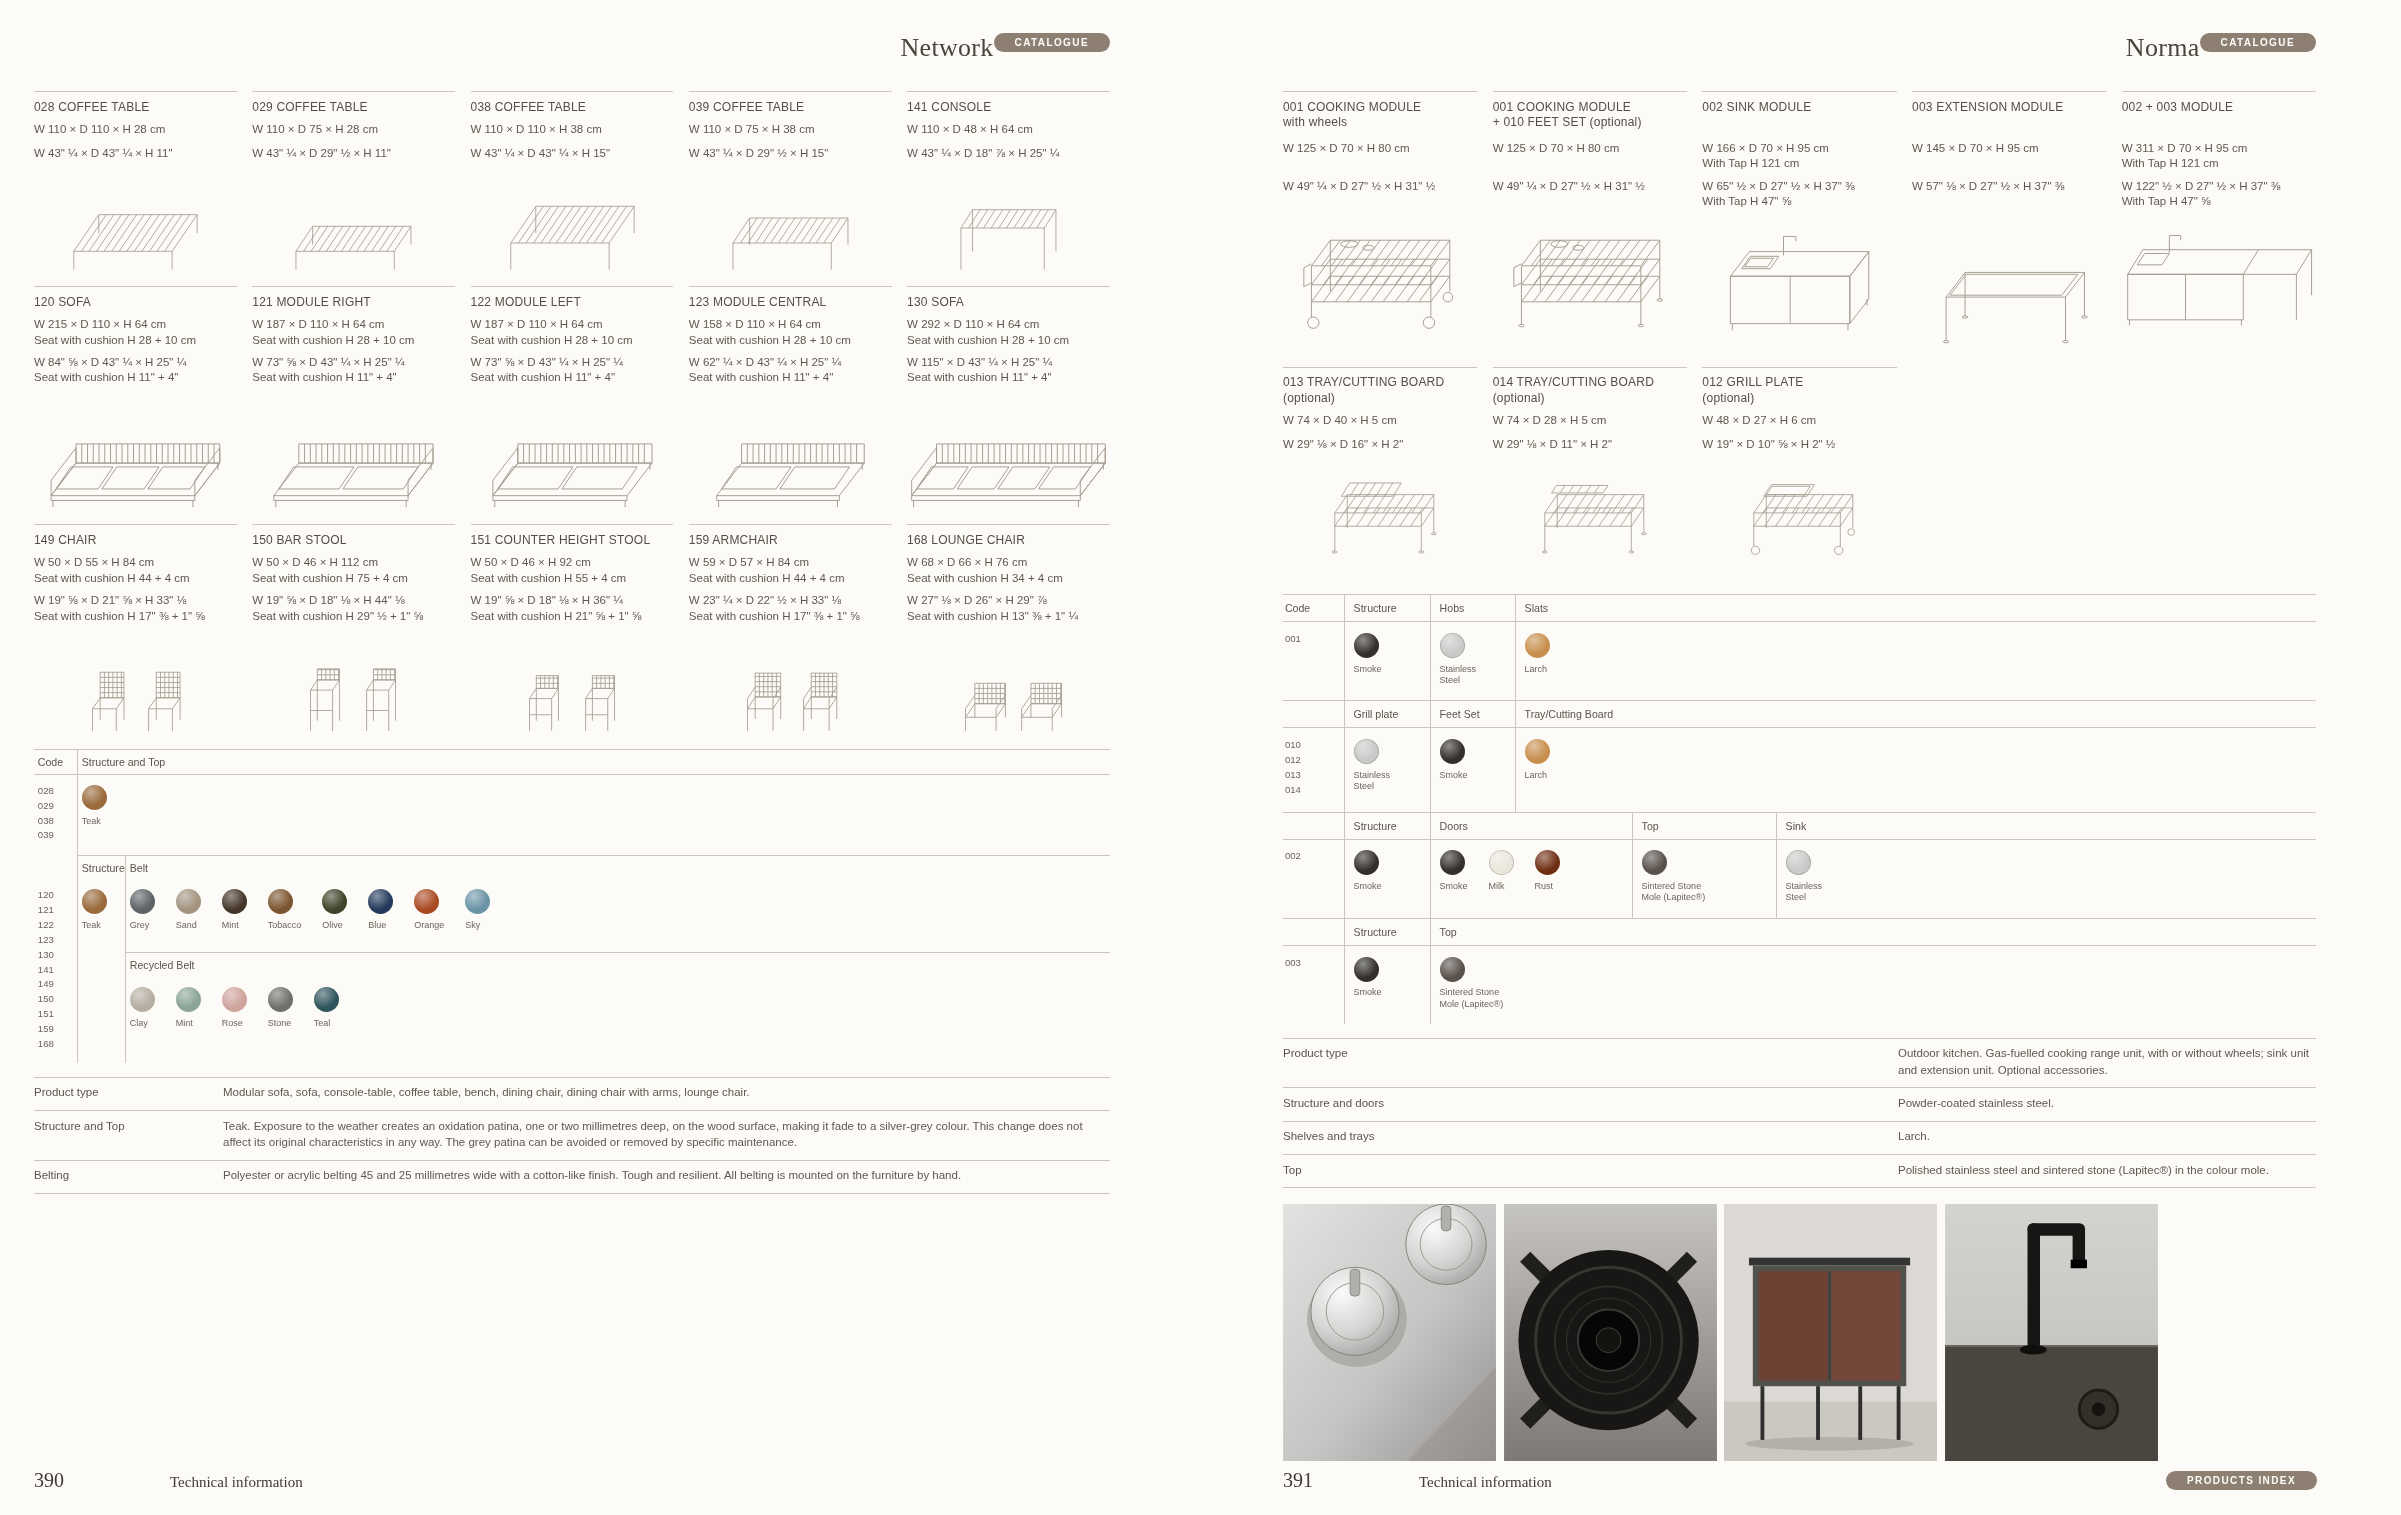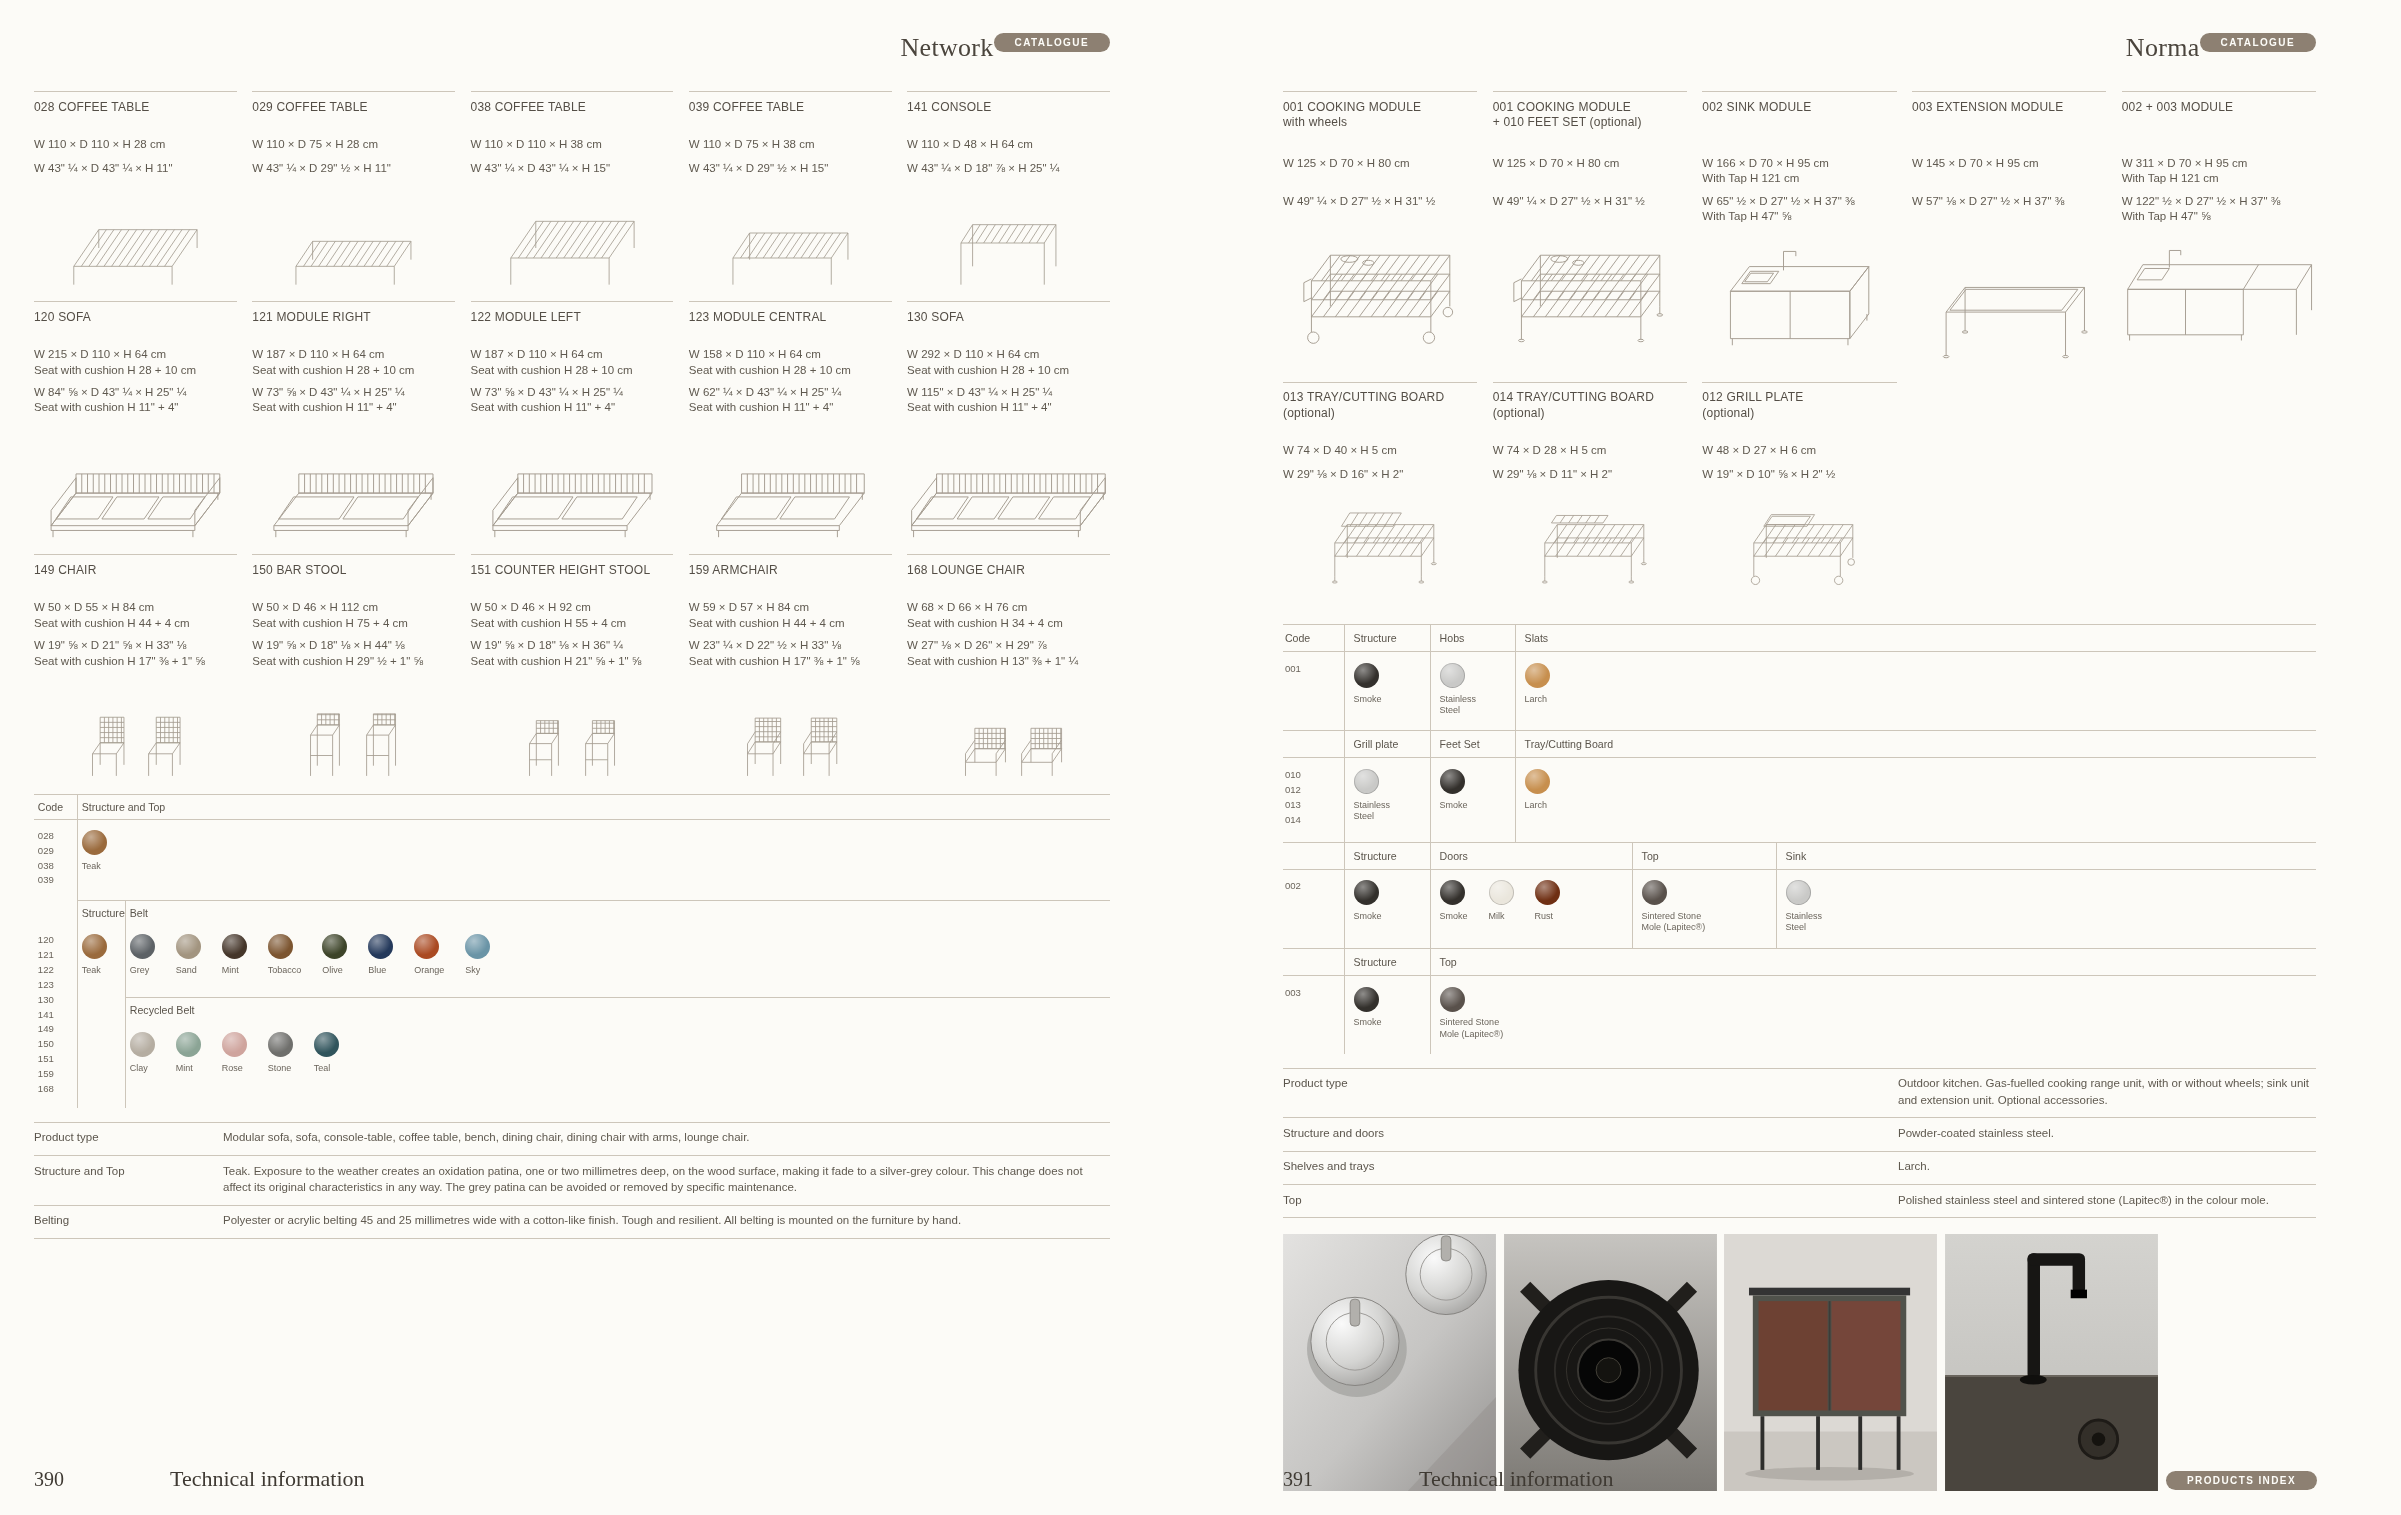--- a/index.html
+++ b/index.html
@@ -16,21 +16,21 @@
   .title{font-family:"Liberation Serif",serif;font-weight:400;font-size:26px;color:var(--ink-dark);letter-spacing:0.3px}
   .pill{display:inline-block;background:#8d8072;color:#fdfcf8;font-family:"Liberation Sans",sans-serif;
         font-size:10px;font-weight:700;letter-spacing:1.4px;padding:4px 21px;border-radius:12.5px;border:none;cursor:pointer;white-space:nowrap}
   .pill.pi{position:absolute;right:85px;bottom:25px}
 
   .grid5{display:grid;grid-template-columns:repeat(5,1fr);column-gap:15.4px}
   .cell{border-top:1px solid var(--line);padding-top:7.7px}
   .cell.empty{border-top:none}
   .p-name{font-size:12px;line-height:1.3;color:#544e46;letter-spacing:0.2px;min-height:16.3px}
   .p-name .nm2{display:block}
-  .p-cm{margin-top:21px;font-size:11.5px;line-height:1.35;color:#5f594f}
+  .p-cm{margin-top:6px;font-size:11.5px;line-height:1.35;color:#5f594f}
   .p-in{margin-top:2.9px;font-size:11.5px;line-height:1.35;color:#5f594f}
   .p-draw{margin:5.8px 0 13.4px;display:flex;align-items:flex-end}
   .row-l1 .p-cm,.row-l1 .p-in{min-height:21px}
   .row-l1 .p-draw{height:100px}
   .row-l2 .p-cm,.row-l2 .p-in{min-height:35px}
   .row-l2 .p-draw{height:115px}
   .row-l3 .p-cm,.row-l3 .p-in{min-height:35px}
   .row-l3 .p-draw{height:102px}
   .row-r1 .p-name{min-height:35px}
   .row-r1 .p-cm,.row-r1 .p-in{min-height:35px}
@@ -88,21 +88,21 @@
   
   .photo-strip{display:flex;gap:7.7px;margin-top:15.4px}
   .photo{width:213px;height:257px;overflow:hidden;flex:none}
   .photo svg{display:block;width:100%;height:100%}
 
   
   .page-foot{position:absolute;bottom:23px;left:34px;display:flex;align-items:baseline;
              font-family:"Liberation Serif",serif;color:#3f3a33}
   .page.right .page-foot{left:82px}
   .pagenum{font-size:20px;width:136px}
-  .foot-title{font-size:22px}
+  .foot-title{font-size:15px}
 </style>
 </head>
 <body>
 
 <div class="spread">
 
   <section class="page left">
     <div class="page-head">
       <h1 class="title">Network</h1>
       <button class="pill">CATALOGUE</button>

